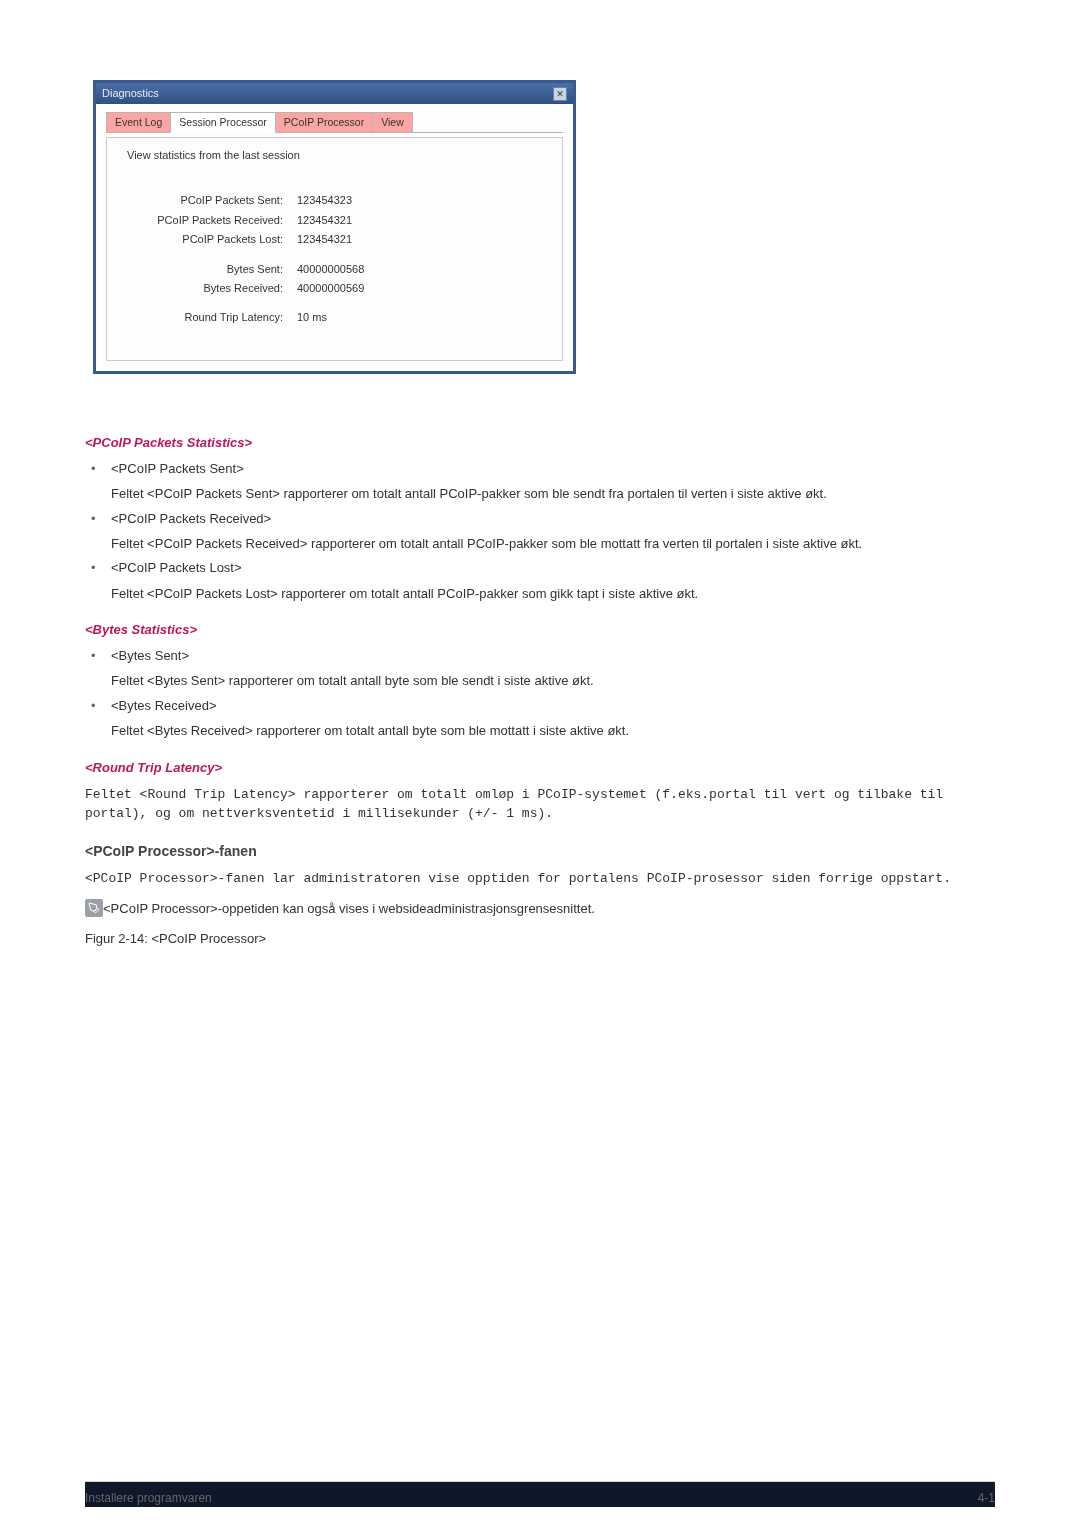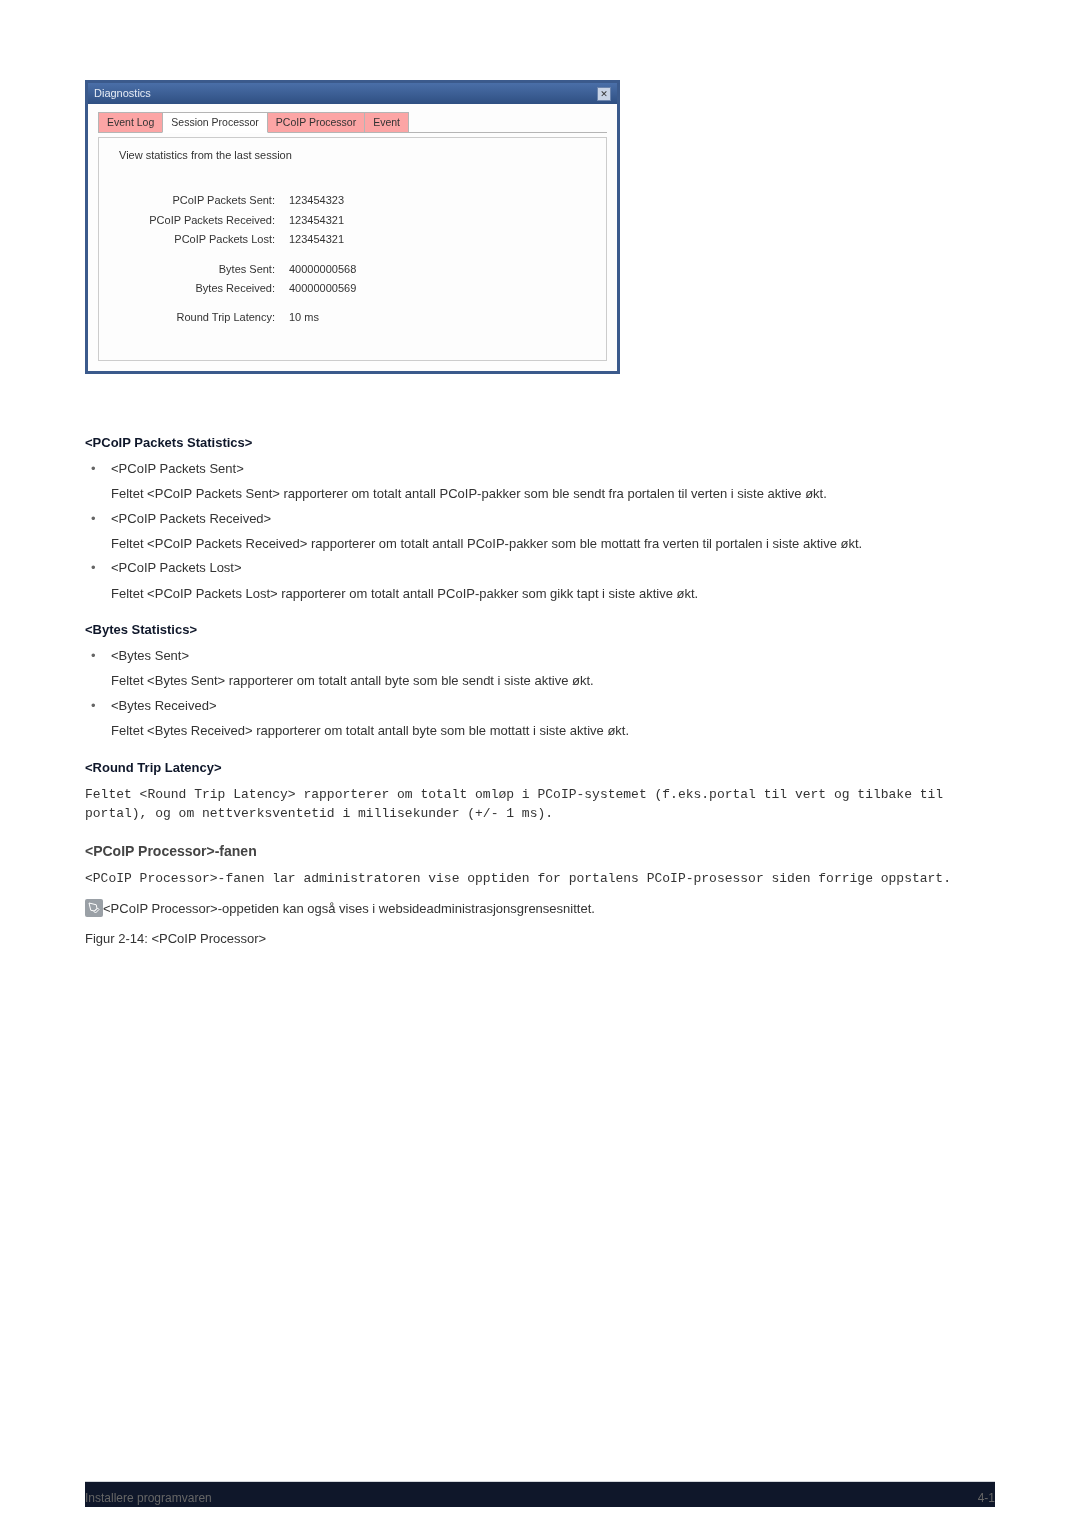--- a/index.html
+++ b/index.html
@@ -7,25 +7,26 @@
       font-family: Arial, Helvetica, sans-serif;
       background: #fff;
       color: #333;
       width: 1080px;
       padding: 80px 85px 20px 85px;
       font-size: 13px;
       line-height: 1.4;
     }
     .dialog-wrap { margin-bottom: 60px; }
     .dialog {
-      width: 535px;
+      width: 483px;
       border: 3px solid #3b5a8c;
       background: #fff;
       font-size: 11px;
       font-family: Tahoma, Arial, sans-serif;
+      margin-left: 8px;
     }
     .dialog-titlebar {
       background: linear-gradient(#4a6fa8, #2f4f82);
       color: #e6ecf5;
       padding: 3px 6px;
       display: flex;
       justify-content: space-between;
       align-items: center;
       font-size: 11px;
     }
@@ -92,21 +93,22 @@
       font-size: 11px;
       background: linear-gradient(#fefefe, #e8e8e8);
       border: 1px solid #8a8a8a;
       border-radius: 3px;
     }
     .section-h {
       font-weight: bold;
       font-size: 13px;
       margin-top: 18px;
       margin-bottom: 8px;
-      color: #0f172a;
+      color: #be185d;
+      font-style: italic;
     }
     .section-h3 {
       font-weight: bold;
       font-size: 14px;
       margin-top: 18px;
       margin-bottom: 8px;
       color: #444;
     }
     ul.bullet {
       list-style: none;
@@ -170,21 +172,21 @@
   <div class="dialog">
     <div class="dialog-titlebar">
       <span>Diagnostics</span>
       <div class="dialog-close">✕</div>
     </div>
     <div class="dialog-body">
       <div class="tabs">
         <div class="tab">Event Log</div>
         <div class="tab active">Session Processor</div>
         <div class="tab">PCoIP Processor</div>
-        <div class="tab">Event</div>
+        <div class="tab">View</div>
       </div>
       <div class="panel">
         <div class="panel-desc">View statistics from the last session</div>
         <div class="stat-row">
           <div class="stat-label">PCoIP Packets Sent:</div>
           <div>123454323</div>
         </div>
         <div class="stat-row">
           <div class="stat-label">PCoIP Packets Received:</div>
           <div>123454321</div>

